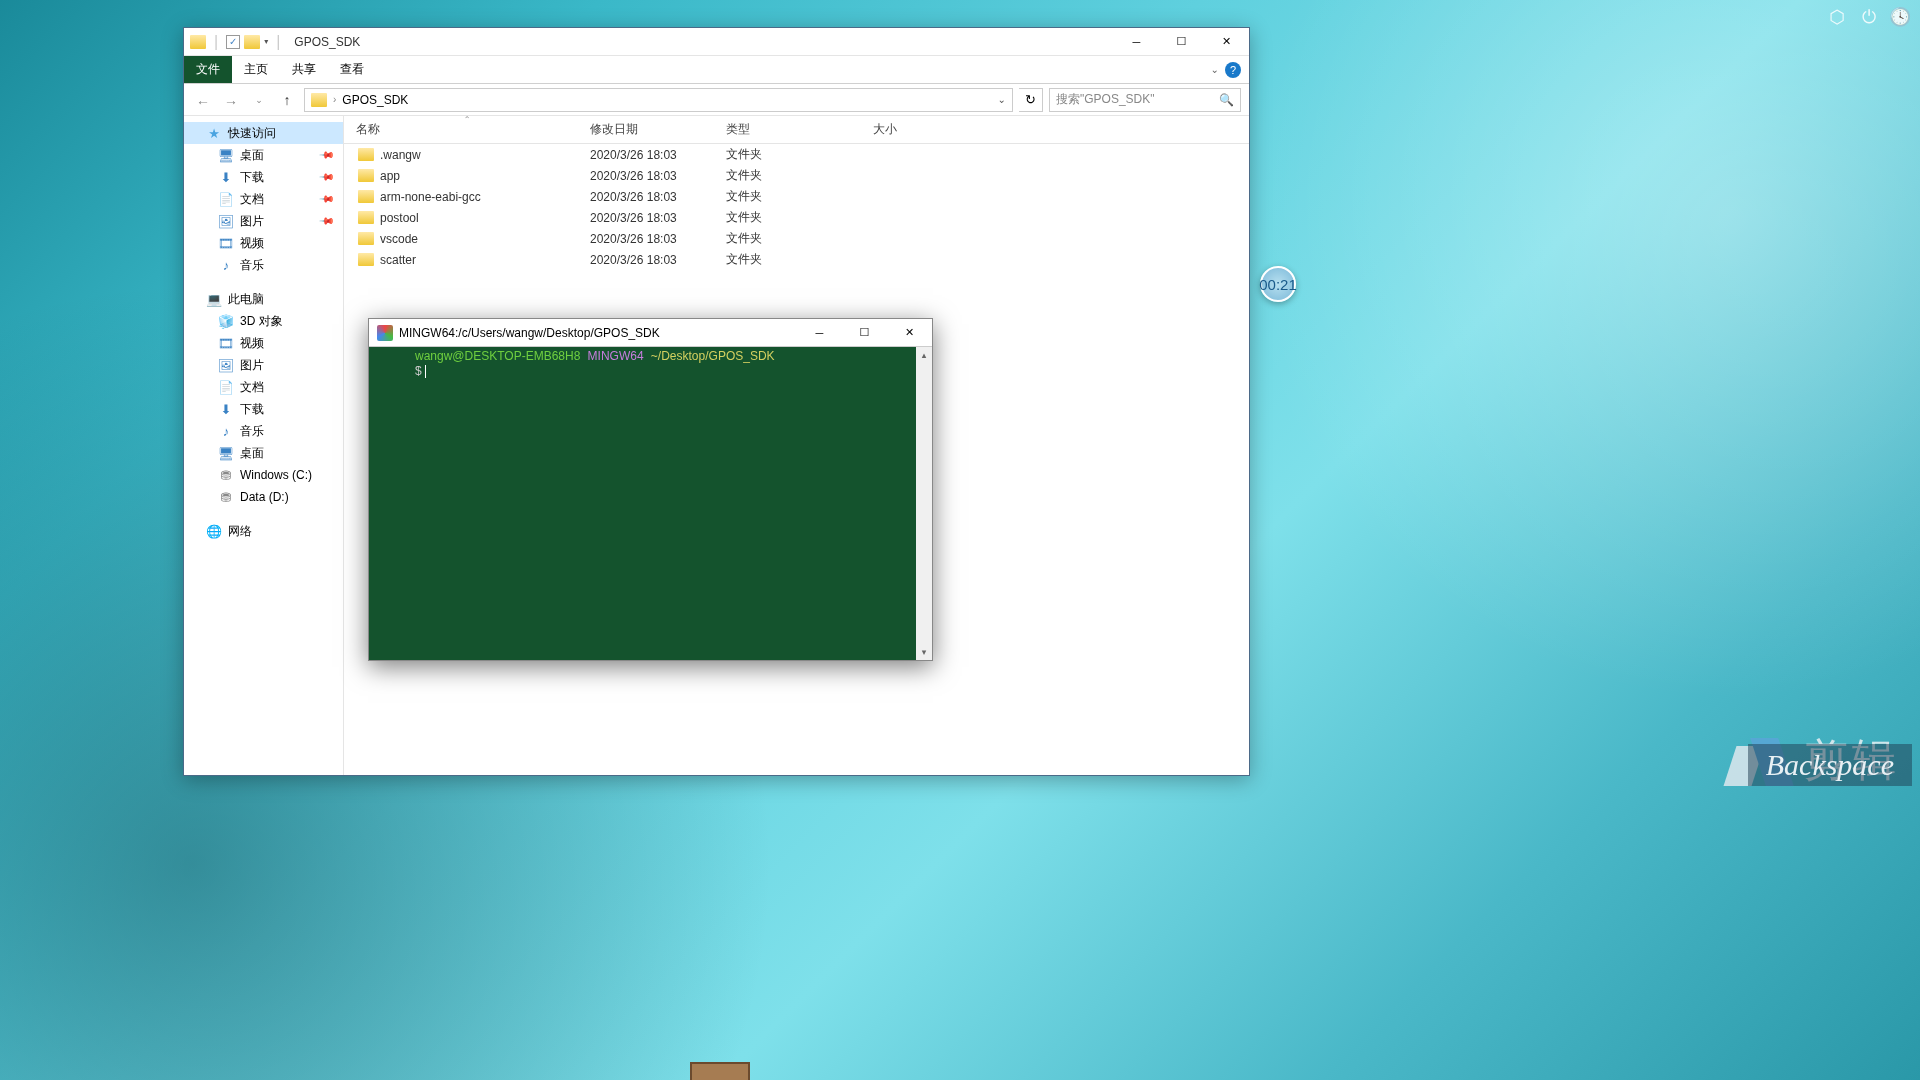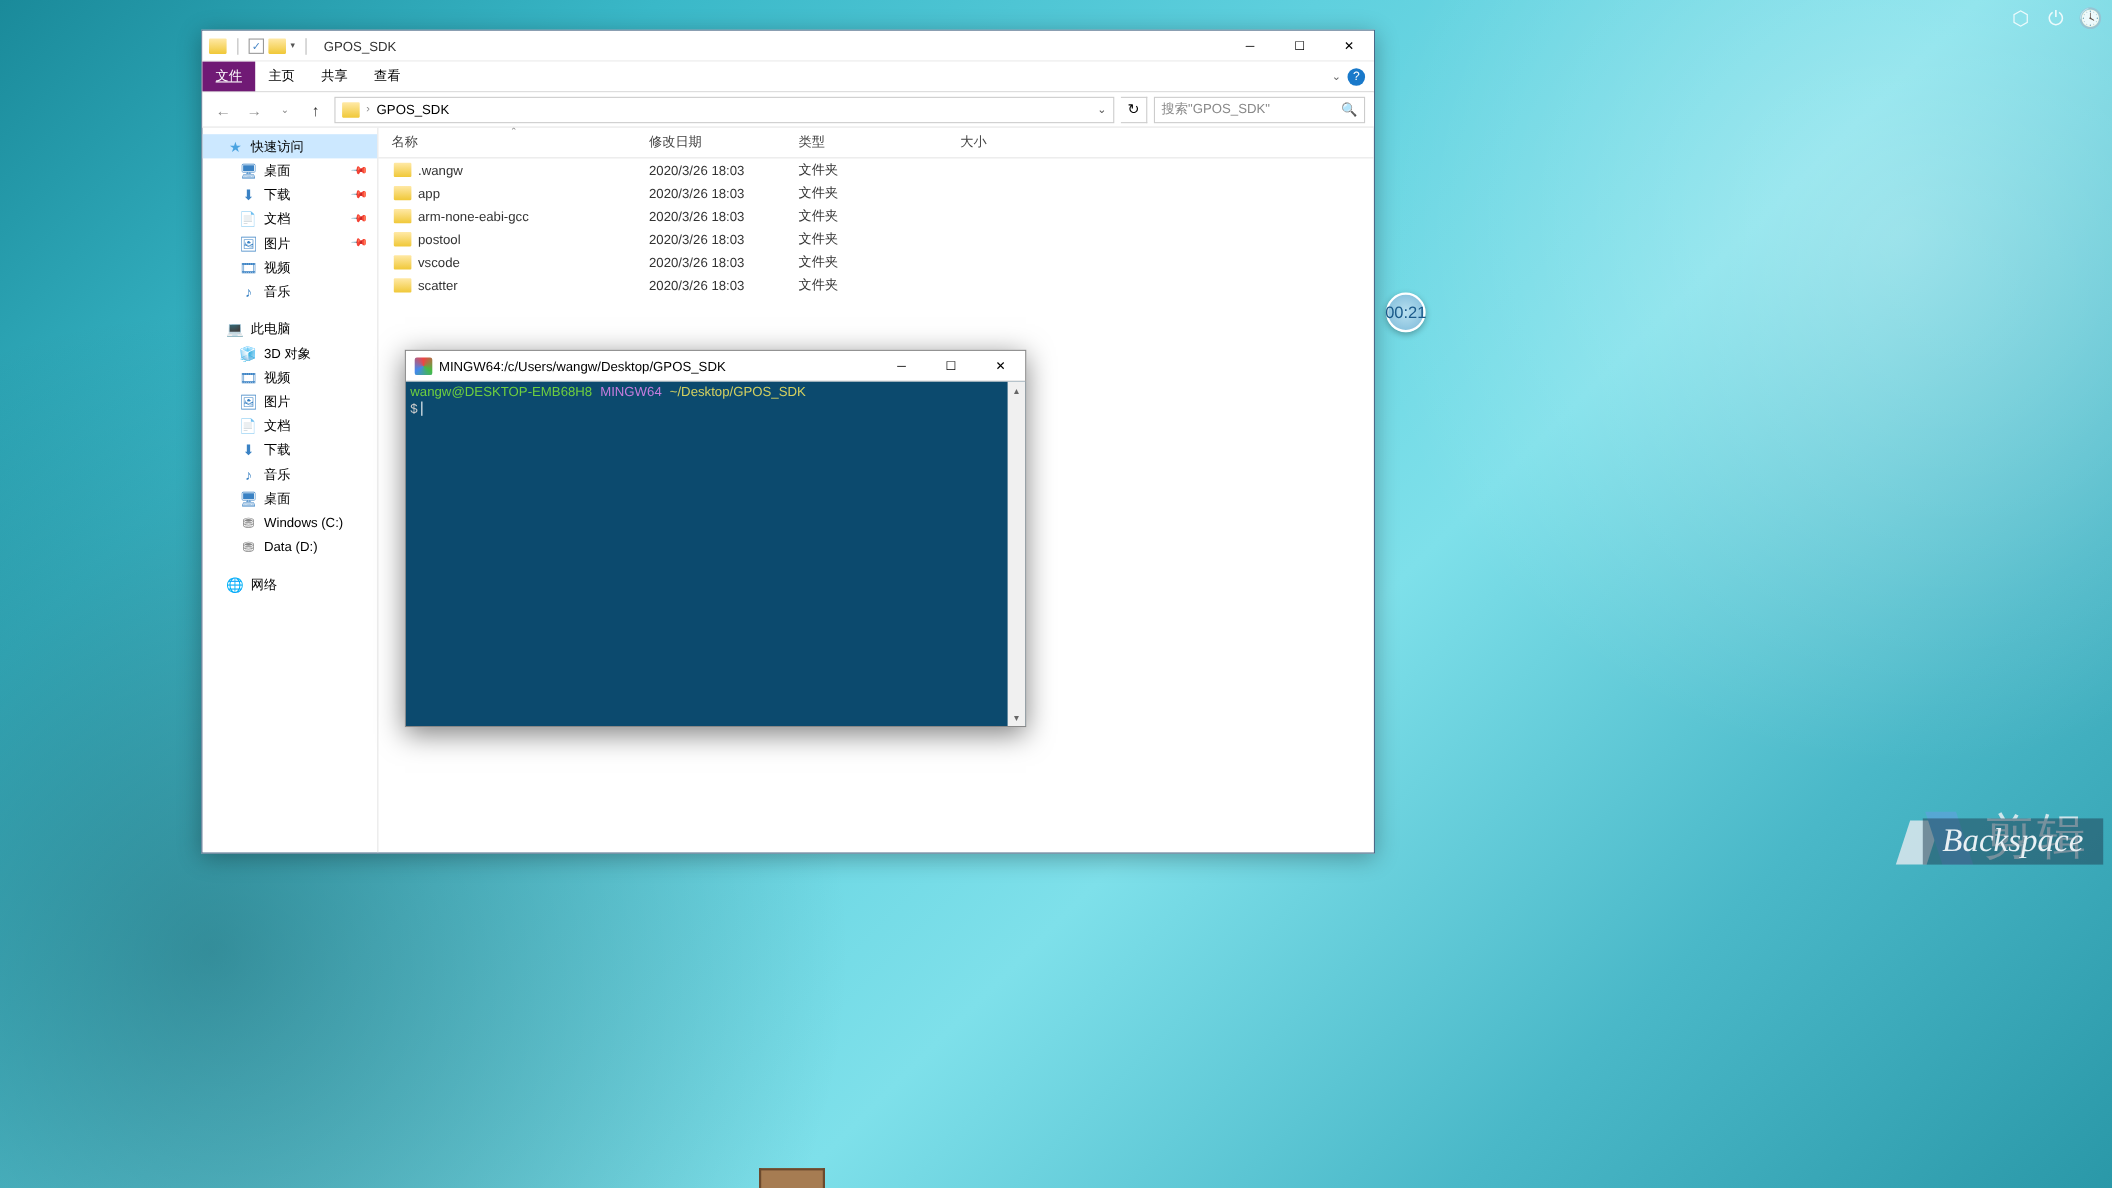--- a/index.html
+++ b/index.html
@@ -26,21 +26,21 @@
 .title-sep { color: #ccc; margin: 0 4px; }
 .checkbox-mini { width: 14px; height: 14px; border: 1px solid #999; display: flex; align-items: center; justify-content: center; color: #4a88c7; font-size: 10px; }
 .down-arrow-mini { font-size: 8px; color: #555; cursor: pointer; }
 .title-text { font-size: 12px; color: #333; margin-left: 6px; }
 .titlebar-right { margin-left: auto; display: flex; }
 .win-btn { width: 45px; height: 28px; display: flex; align-items: center; justify-content: center; font-size: 11px; cursor: pointer; }
 
 
 .ribbon { height: 28px; display: flex; align-items: stretch; border-bottom: 1px solid #d0d0d0; background: #fff; }
 .ribbon-tab { padding: 0 12px; font-size: 12px; display: flex; align-items: center; cursor: pointer; }
-.ribbon-tab.file { background: #701a75; color: #fff; text-decoration: underline; }
+.ribbon-tab.file { background: #14532d; color: #fff; }
 .ribbon-right { margin-left: auto; display: flex; align-items: center; gap: 6px; padding-right: 8px; }
 .ribbon-chevron { font-size: 10px; color: #666; cursor: pointer; }
 .help-icon { width: 16px; height: 16px; border-radius: 50%; background: #1979ca; color: #fff; font-size: 11px; display: flex; align-items: center; justify-content: center; cursor: pointer; }
 
 
 .addr-row { height: 32px; display: flex; align-items: center; gap: 6px; padding: 0 8px; background: #fff; border-bottom: 1px solid #e5e5e5; }
 .nav-btn { width: 22px; height: 22px; display: flex; align-items: center; justify-content: center; color: #888; cursor: pointer; font-size: 14px; }
 .nav-btn.enabled { color: #333; }
 .addr-box { flex: 1; height: 24px; border: 1px solid #ccc; display: flex; align-items: center; padding: 0 6px; font-size: 12px; gap: 6px; }
 .addr-sep { color: #888; font-size: 10px; }
@@ -86,21 +86,21 @@
 .statusbar { height: 24px; border-top: 1px solid #e5e5e5; display: flex; align-items: center; font-size: 11px; padding: 0 10px; }
 .status-right { margin-left: auto; display: flex; gap: 4px; }
 .view-btn { width: 22px; height: 18px; border: 1px solid #ccc; display: flex; align-items: center; justify-content: center; font-size: 10px; cursor: pointer; }
 .view-btn.active { background: #cce8ff; border-color: #88b8e0; }
 
 
 .terminal { position: absolute; left: 368px; top: 318px; width: 565px; height: 343px; background: #fff; border: 1px solid #888; box-shadow: 0 6px 24px rgba(0,0,0,0.5); display: flex; flex-direction: column; }
 .term-title { height: 28px; display: flex; align-items: center; font-size: 12px; padding-left: 8px; gap: 6px; border-bottom: 1px solid #ccc; }
 .term-icon { width: 16px; height: 16px; background: conic-gradient(#e44, #4b4, #48e, #e44); border-radius: 2px; }
 .term-winbtns { margin-left: auto; display: flex; }
-.term-body { flex: 1; display: flex; background: #0c4a6e; }
+.term-body { flex: 1; display: flex; background: #14532d; padding-left: 42px; }
 .term-content { flex: 1; font-family: "Consolas", monospace; font-size: 12px; line-height: 15px; padding: 2px 4px; white-space: pre; color: #ccc; }
 .term-user { color: #6fcf3f; }
 .term-mingw { color: #c77dde; }
 .term-path { color: #d4d060; }
 .term-scroll { width: 16px; background: #f0f0f0; position: relative; }
 .term-scroll .up, .term-scroll .dn { position: absolute; left: 0; right: 0; height: 16px; display: flex; align-items: center; justify-content: center; font-size: 9px; color: #666; cursor: pointer; }
 .term-scroll .up { top: 0; }
 .term-scroll .dn { bottom: 0; }
 .term-cursor { display: inline-block; width: 1px; height: 13px; background: #fff; vertical-align: middle; }
 

